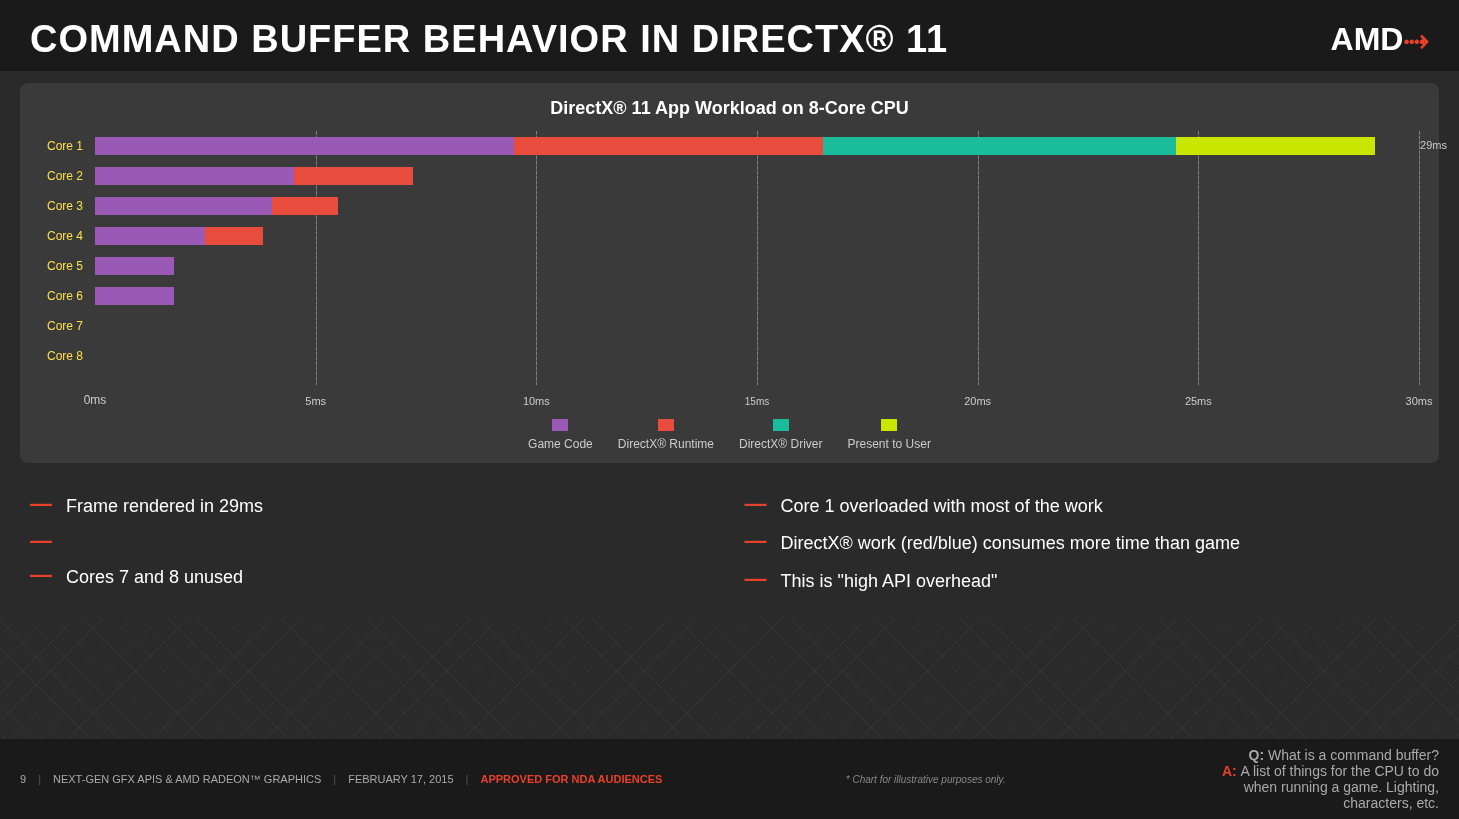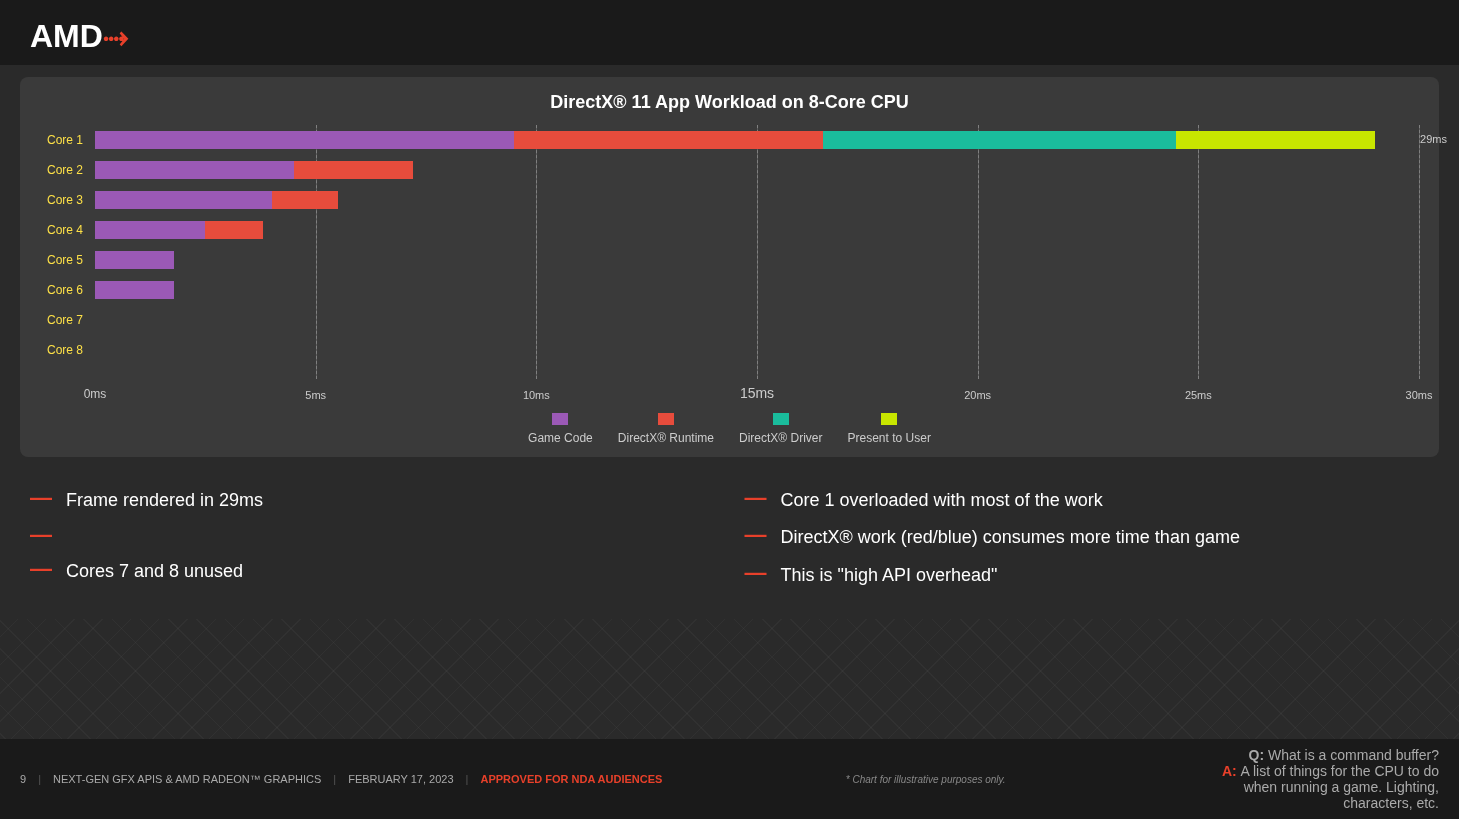--- a/index.html
+++ b/index.html
@@ -206,20 +206,21 @@
       justify-content: flex-end;
       padding-right: 12px;
       font-size: 12px;
       color: #fde047;
     }
   </style>
 </head>
 <body>
 
 <div class="header">
+  <div class="header-title">COMMAND BUFFER BEHAVIOR IN DIRECTX® 11</div>
   <div class="amd-logo">AMD<span class="arrow">⤑</span></div>
 </div>
 
 <div class="chart-container">
   <div class="chart-title">DirectX® 11 App Workload on 8-Core CPU</div>
 
   <div style="position:relative; height: 280px;">
 
     <div class="labels-col">
       <div class="label-row">Core 1</div>
@@ -271,21 +272,21 @@
           </div>
           <div style="height: 30px; position: relative;"></div>
           <div style="height: 30px; position: relative;"></div>
         </div>
     </div>
 
     <div style="position:absolute; bottom:0; left:55px; right:0; height:26px;" id="x-axis-container">
     <div style="position: absolute; font-size: 12px; color: rgb(204, 204, 204); transform: translateX(-50%); bottom: 4px; left: 0%; text-align: right;">0ms</div>
         <div style="position: absolute; font-size: 11px; color: rgb(204, 204, 204); transform: translateX(-50%); bottom: 4px; left: 16.6667%;">5ms</div>
         <div style="position: absolute; font-size: 11px; color: rgb(204, 204, 204); transform: translateX(-50%); bottom: 4px; left: 33.3333%;">10ms</div>
-        <div style="position: absolute; font-size: 14px; color: rgb(204, 204, 204); transform: translateX(-50%); bottom: 4px; left: 50%;">15ms</div>
+        <div style="position: absolute; font-size: 10px; color: rgb(204, 204, 204); transform: translateX(-50%); bottom: 4px; left: 50%;">15ms</div>
         <div style="position: absolute; font-size: 11px; color: rgb(204, 204, 204); transform: translateX(-50%); bottom: 4px; left: 66.6667%;">20ms</div>
         <div style="position: absolute; font-size: 11px; color: rgb(204, 204, 204); transform: translateX(-50%); bottom: 4px; left: 83.3333%;">25ms</div>
         <div style="position: absolute; font-size: 11px; color: rgb(204, 204, 204); transform: translateX(-50%); bottom: 4px; left: 100%;">30ms</div>
       </div>
   </div>
 
   <div class="legend" id="legend-area">
   <div class="legend-item">
         <span class="legend-color" style="background-color: rgb(155, 89, 182);"></span>
         <span>Game Code</span>
@@ -334,21 +335,21 @@
     </div>
   </div>
 </div>
 
 <div class="footer">
   <div class="footer-left">
     <span>9</span>
     <span class="footer-sep">|</span>
     <span>NEXT-GEN GFX APIS &amp; AMD RADEON™ GRAPHICS</span>
     <span class="footer-sep">|</span>
-    <span>FEBRUARY 17, 2023</span>
+    <span>FEBRUARY 17, 2015</span>
     <span class="footer-sep">|</span>
     <span class="footer-approved">APPROVED FOR NDA AUDIENCES</span>
   </div>
   <div class="footer-center">* Chart for illustrative purposes only.</div>
   <div class="footer-right">
     <span class="q-label">Q: </span><span>What is a command buffer?</span><br>
     <span class="a-label">A: </span><span>A list of things for the CPU to do when running a game. Lighting, characters, etc.</span>
   </div>
 </div>
 

